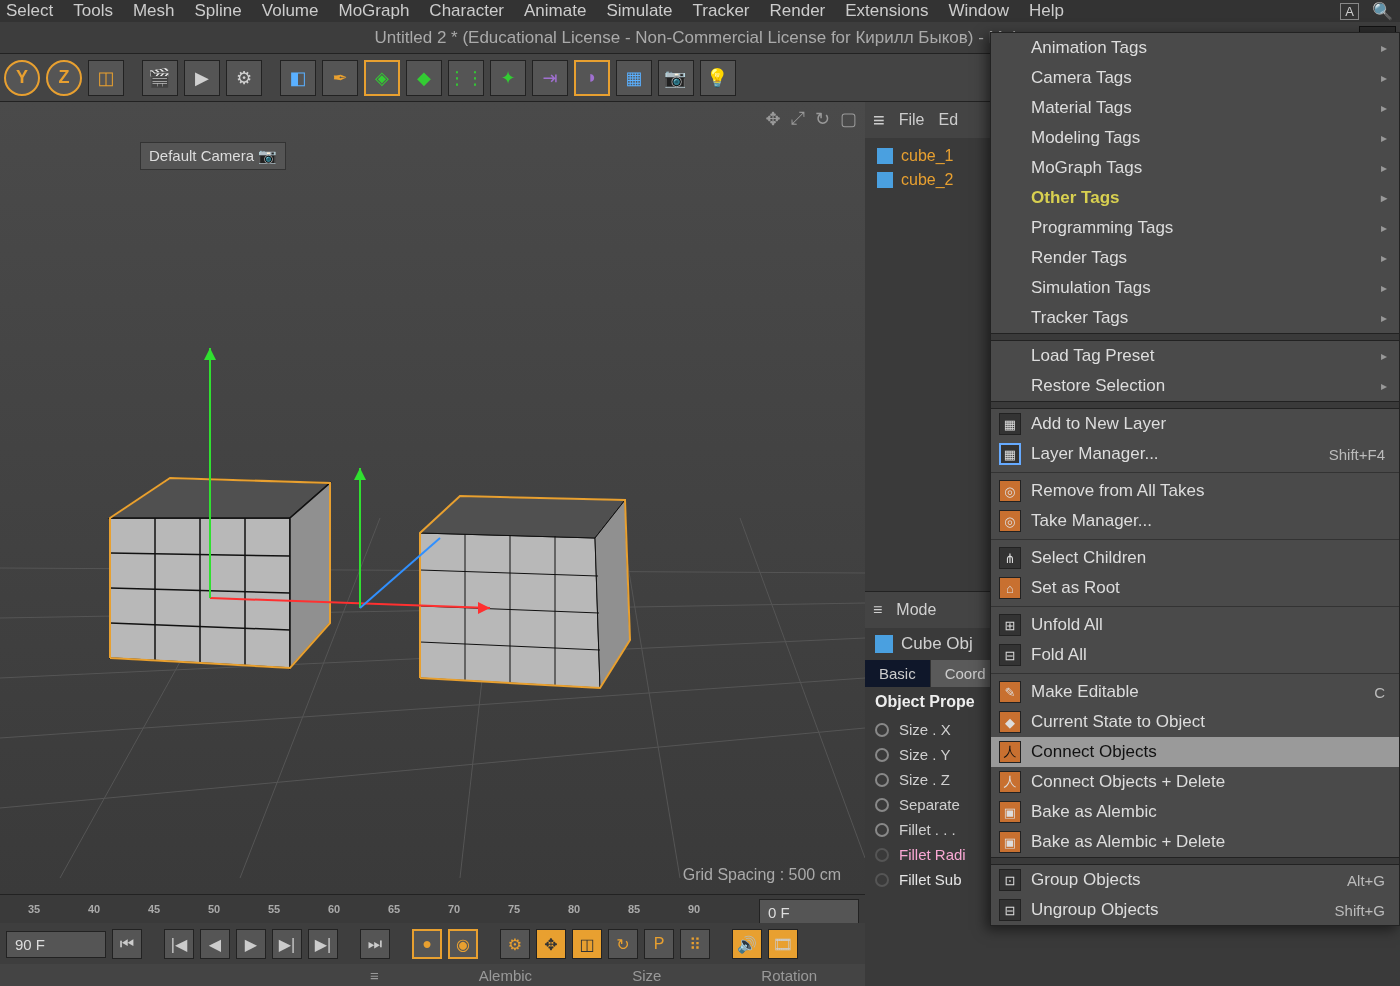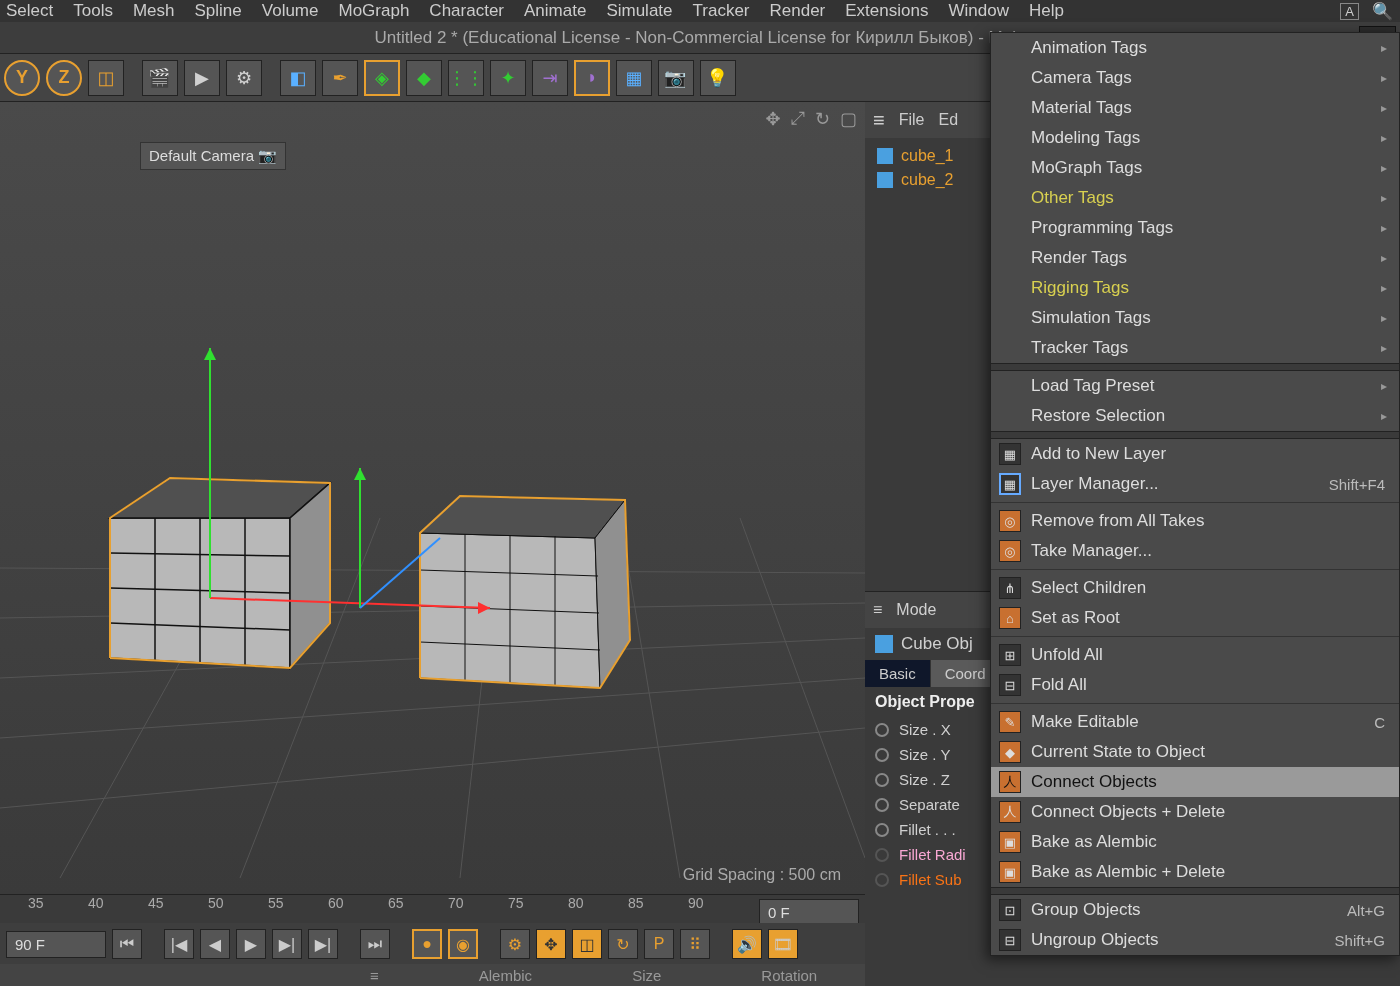--- a/index.html
+++ b/index.html
@@ -29,21 +29,21 @@
   
   .viewport { flex:1; position:relative; background:linear-gradient(#4a4a4a,#3a3a3a); overflow:hidden;}
   .viewport-icons { position:absolute; top:6px; right:8px; display:flex; gap:10px; color:#999; font-size:18px;}
   .camera-label { position:absolute; top:40px; left:140px; background:#555; padding:4px 8px; font-size:15px; color:#ddd; border:1px solid #333;}
   .viewport svg { width:100%; height:100%; display:block;}
   .grid-info { position:absolute; bottom:10px; right:24px; color:#aaa; font-size:16px;}
   
   
   .timeline { height: 70px; background:#3a3a3a; border-top:1px solid #222; }
   .ruler { height:28px; position:relative; background:#3a3a3a; overflow:hidden;}
-  .ruler .tick { position:absolute; top:0; font-size:14px; color:#aaa;}
+  .ruler .tick { position:absolute; top:8px; font-size:11px; color:#aaa;font-weight:bold;}
   .transport { height:42px; display:flex; align-items:center; gap:6px; padding:0 6px; background:#3e3e3e;}
   .frame-field { width:100px; background:#555; border:1px solid #222; color:#ddd; padding:4px 8px; font-size:15px;}
   .trans-btn { width:30px; height:30px; background:#555; border:1px solid #222; display:flex; align-items:center; justify-content:center; color:#ccc;}
   .trans-btn.orange { background:#555; color:#e8a030; border:2px solid #e8a030;}
   
   
   .coords { height:22px; background:#444; display:flex; gap:100px; padding-left:400px; align-items:center; color:#999; font-size:15px;}
   
   
   .obj-manager { height:490px; border-bottom:1px solid #222;}
@@ -63,21 +63,21 @@
   .am-tab.active { background:#0f172a;}
   .am-section { padding:6px 10px; font-weight:bold; color:#eee; font-size:16px;}
   .am-row { display:flex; align-items:center; gap:10px; padding:4px 10px; font-size:15px;}
   .am-row .radio { width:14px; height:14px; border:2px solid #888; border-radius:50%;}
   .am-row .radio.off { border-color:#555;}
   
   
   .ctx-menu { position:absolute; top:32px; right:0; width:410px; background:#4a4a4a; border:1px solid #222; box-shadow:-4px 4px 12px rgba(0,0,0,0.5); z-index:100; font-size:17px;}
   .ctx-item { display:flex; align-items:center; padding:5px 14px 5px 40px; position:relative; color:#ddd;}
   .ctx-item.sub::after { content:"▸"; position:absolute; right:12px; font-size:12px; color:#999;}
-  .ctx-item.yellow { color:#d8d050;}
+  .ctx-item.yellow { color:#d8d050;font-weight:bold;}
   .ctx-item .ico { position:absolute; left:8px; width:22px; height:22px; background:#333; border:1px solid #222; display:flex; align-items:center; justify-content:center; font-size:13px;}
   .ctx-item .ico.orange { background:#c87030;}
   .ctx-item .shortcut { margin-left:auto; color:#bbb; font-size:15px;}
   .ctx-sep { height:1px; background:#333; margin:3px 0;}
   .ctx-gap { height:8px; background:#3a3a3a; border-top:1px solid #222; border-bottom:1px solid #222;}
   .ctx-item.active-highlight { background:#9a9a9a; color:#111;}
 </style>
 </head>
 <body>
 
@@ -304,21 +304,21 @@
       <div class="am-row">
           <span class="radio"></span>
           <span>Fillet  . . .</span>
         </div>
       <div class="am-row">
           <span class="radio off"></span>
           <span style="color:#f9a8d4">Fillet Radi</span>
         </div>
       <div class="am-row">
           <span class="radio off"></span>
-          <span style="color:#f97316">Fillet Sub</span>
+          <span style="color:#e5e5e5">Fillet Sub</span>
         </div>
     </div>
   </div>
 </div>
 
 <div class="ctx-menu">
 
   <div class="ctx-item sub">
       <span>Animation Tags</span>
     </div>
@@ -335,23 +335,20 @@
       <span>MoGraph Tags</span>
     </div>
   <div class="ctx-item sub yellow">
       <span>Other Tags</span>
     </div>
   <div class="ctx-item sub">
       <span>Programming Tags</span>
     </div>
   <div class="ctx-item sub">
       <span>Render Tags</span>
-    </div>
-  <div class="ctx-item sub yellow">
-      <span>Rigging Tags</span>
     </div>
   <div class="ctx-item sub">
       <span>Simulation Tags</span>
     </div>
   <div class="ctx-item sub">
       <span>Tracker Tags</span>
     </div>
   <div class="ctx-gap"></div>
   <div class="ctx-item sub">
       <span>Load Tag Preset</span>

